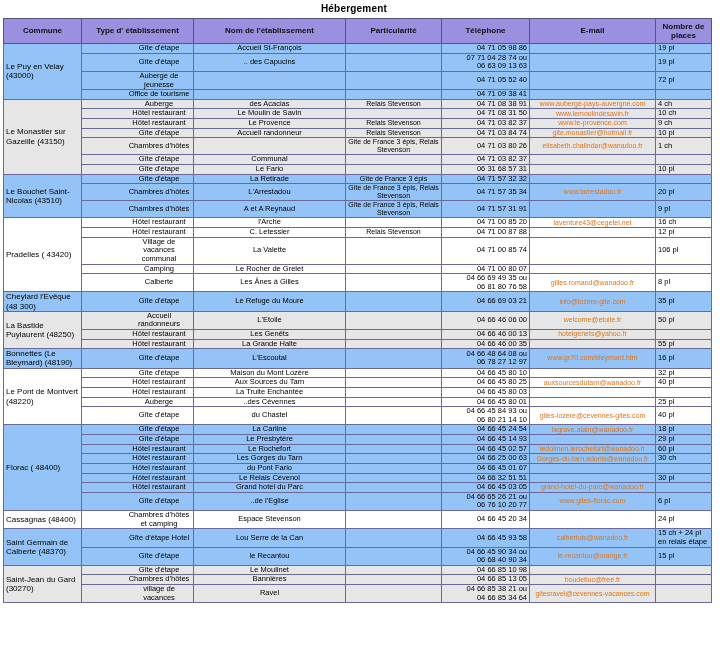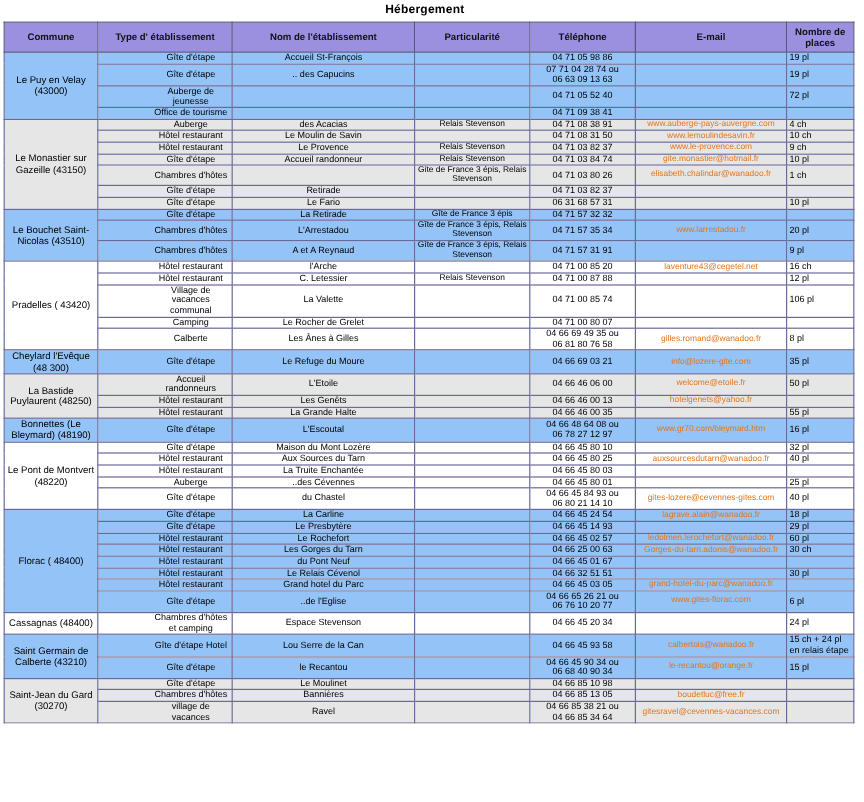--- a/index.html
+++ b/index.html
@@ -41,28 +41,27 @@
   }
   .col-commune{width:78px;}
   .col-type{width:112px;}
   .col-nom{width:152px;}
   .col-part{width:96px;}
   .col-tel{width:88px;}
   .col-mail{width:126px;}
   .col-places{width:56px;}
 
   td.commune{
-    text-align:center;
     font-size:8px;
     background:#93c3f7;
   }
   td.type{ text-align:center;padding-left:45px; }
   td.nom{ text-align:center; }
   td.part{ text-align:center; font-size:7px;}
-  td.tel{ text-align:center; }
+  td.tel{ text-align:right; }
   td.mail{ text-align:center; color:#e2761b; font-size:7px;}
   td.places{ }
 
   tr.blue td{ background:#93c3f7; }
   tr.grey td{ background:#e6e6e6; }
   tr.white td{ background:#ffffff; }
   .multiline{white-space:pre-line;}
 </style>
 </head>
 <body>
@@ -161,21 +160,21 @@
       <tr class="grey">
         <td class="type multiline">Chambres d'hôtes</td>
         <td class="nom multiline"></td>
         <td class="part multiline">Gite de France 3 épis, Relais Stevenson</td>
         <td class="tel multiline">04 71 03 80 26</td>
         <td class="mail multiline">elisabeth.chalindar@wanadoo.fr</td>
         <td class="places multiline">1 ch</td>
       </tr>
       <tr class="grey">
         <td class="type multiline">Gîte d'étape</td>
-        <td class="nom multiline">Retirade</td>
+        <td class="nom multiline">Communal</td>
         <td class="part multiline"></td>
         <td class="tel multiline">04 71 03 82 37</td>
         <td class="mail multiline"></td>
         <td class="places multiline"></td>
       </tr>
       <tr class="grey">
         <td class="type multiline">Gîte d'étape</td>
         <td class="nom multiline">Le Fario</td>
         <td class="part multiline"></td>
         <td class="tel multiline">06 31 68 57 31</td>
@@ -363,21 +362,21 @@
       <tr class="blue">
         <td class="type multiline">Hôtel restaurant</td>
         <td class="nom multiline">Les Gorges du Tarn</td>
         <td class="part multiline"></td>
         <td class="tel multiline">04 66 25 00 63</td>
         <td class="mail multiline">Gorges-du-tarn.adonis@wanadoo.fr</td>
         <td class="places multiline">30 ch</td>
       </tr>
       <tr class="blue">
         <td class="type multiline">Hôtel restaurant</td>
-        <td class="nom multiline">du Pont Neuf</td>
+        <td class="nom multiline">du Pont Fario</td>
         <td class="part multiline"></td>
         <td class="tel multiline">04 66 45 01 67</td>
         <td class="mail multiline"></td>
         <td class="places multiline"></td>
       </tr>
       <tr class="blue">
         <td class="type multiline">Hôtel restaurant</td>
         <td class="nom multiline">Le Relais Cévenol</td>
         <td class="part multiline"></td>
         <td class="tel multiline">04 66 32 51 51</td>
@@ -404,21 +403,21 @@
       <tr class="white">
         <td class="commune" rowspan="1">Cassagnas (48400)</td>
         <td class="type multiline">Chambres d'hôtes et camping</td>
         <td class="nom multiline">Espace Stevenson</td>
         <td class="part multiline"></td>
         <td class="tel multiline">04 66 45 20 34</td>
         <td class="mail multiline"></td>
         <td class="places multiline">24 pl</td>
       </tr>
       <tr class="blue">
-        <td class="commune" rowspan="2">Saint Germain de Calberte (43210)</td>
+        <td class="commune" rowspan="2">Saint Germain de Calberte (48370)</td>
         <td class="type multiline">Gîte d'étape Hotel</td>
         <td class="nom multiline">Lou Serre de la Can</td>
         <td class="part multiline"></td>
         <td class="tel multiline">04 66 45 93 58</td>
         <td class="mail multiline">calbertois@wanadoo.fr</td>
         <td class="places multiline">15 ch + 24 pl en relais étape</td>
       </tr>
       <tr class="blue">
         <td class="type multiline">Gîte d'étape</td>
         <td class="nom multiline">le Recantou</td>

